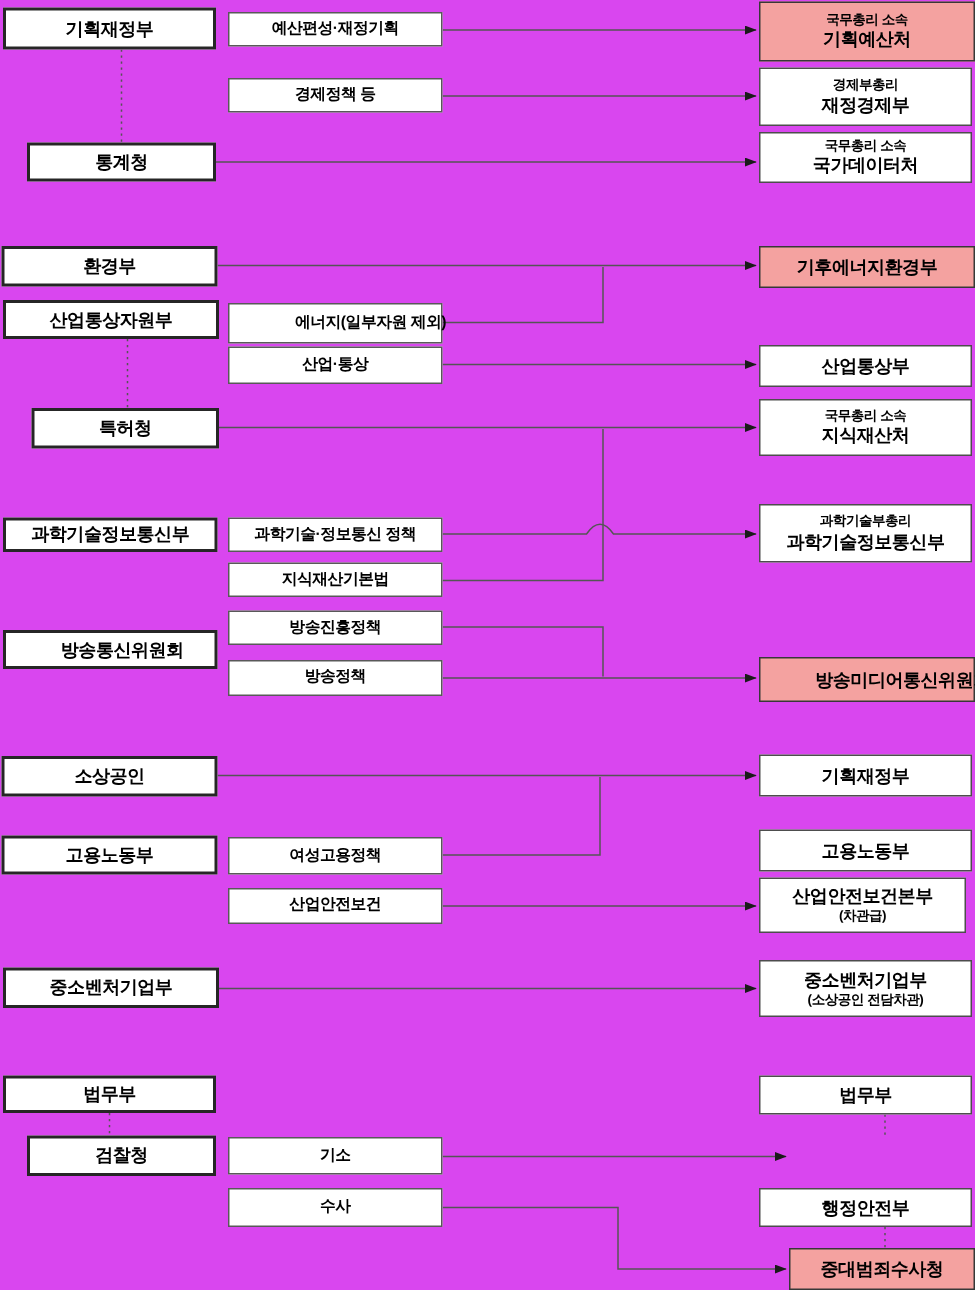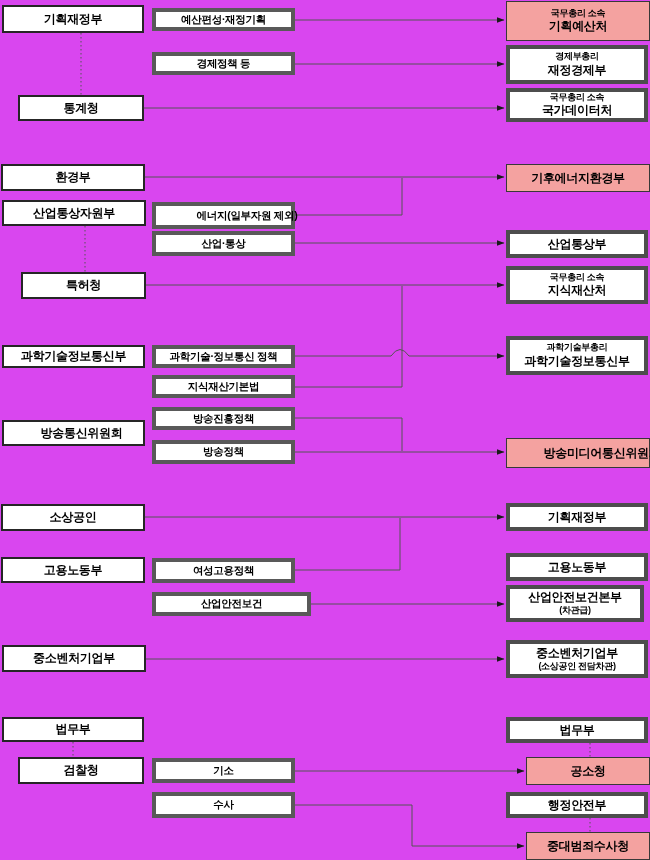--- a/index.html
+++ b/index.html
@@ -2,21 +2,21 @@
 <html><head>
 <meta charset="utf-8">
 <style>
   html,body{margin:0;padding:0;background:#fff;}
   #stage{
     position:relative;width:650px;height:860px;background:#d946ef;overflow:hidden;
     font-family:"Liberation Sans","DejaVu Sans",sans-serif;
   }
   #edges{position:absolute;left:0;top:0;width:650px;height:860px;pointer-events:none;}
   .box{
-    position:absolute;background:#fff;border:4px solid #15803d;box-sizing:border-box;
+    position:absolute;background:#fff;border:1px solid #15803d;box-sizing:border-box;
     display:flex;flex-direction:column;align-items:center;justify-content:center;
     text-align:center;color:#000;font-weight:bold;z-index:2;
   }
   .box.left{border-width:2px;border-color:#262626;font-size:12px;}
   .box.middle{border-color:#595959;font-size:10.5px;}
   .box.right{border-color:#4d4d4d;font-size:12px;}
   .box.pink{background:#F4A2A0;border-width:1.5px;border-color:#383838;}
   .line{display:block;line-height:1.25;letter-spacing:-0.3px;white-space:nowrap;}
   .line.small{font-size:9px;line-height:1.3;}
   .edge{fill:none;stroke:#555555;stroke-width:1;}
@@ -111,21 +111,21 @@
     </div>
     <div class="box middle" style="left: 152px; top: 407px; width: 143px; height: 23px;">
       <span class="line">방송진흥정책</span>
     </div>
     <div class="box middle" style="left: 152px; top: 440px; width: 143px; height: 24px;">
       <span class="line">방송정책</span>
     </div>
     <div class="box middle" style="left: 152px; top: 558px; width: 143px; height: 25px;">
       <span class="line">여성고용정책</span>
     </div>
-    <div class="box middle" style="left: 152px; top: 592px; width: 159px; height: 24px; align-items: center;">
+    <div class="box middle" style="left: 152px; top: 592px; width: 143px; height: 24px; align-items: center;">
       <span class="line">산업안전보건</span>
     </div>
     <div class="box middle" style="left: 152px; top: 758px; width: 143px; height: 25px;">
       <span class="line">기소</span>
     </div>
     <div class="box middle" style="left: 152px; top: 792px; width: 143px; height: 26px;">
       <span class="line">수사</span>
     </div>
     <div class="box right pink" style="left: 506px; top: 1px; width: 144px; height: 40px;">
       <span class="line small">국무총리 소속</span>
@@ -166,22 +166,19 @@
       <span class="line">산업안전보건본부</span>
       <span class="line small">(차관급)</span>
     </div>
     <div class="box right" style="left: 506px; top: 640px; width: 142px; height: 38px;">
       <span class="line">중소벤처기업부</span>
       <span class="line small">(소상공인 전담차관)</span>
     </div>
     <div class="box right" style="left: 506px; top: 717px; width: 142px; height: 26px;">
       <span class="line">법무부</span>
     </div>
-    <div class="box right pink" style="left: 526px; top: 757px; width: 124px; height: 28px;">
-      <span class="line">공소청</span>
-    </div>
     <div class="box right" style="left: 506px; top: 792px; width: 142px; height: 26px;">
       <span class="line">행정안전부</span>
     </div>
     <div class="box right pink" style="left: 526px; top: 832px; width: 124px; height: 28px;">
       <span class="line">중대범죄수사청</span>
     </div>
   </div>
 
 </body></html>

